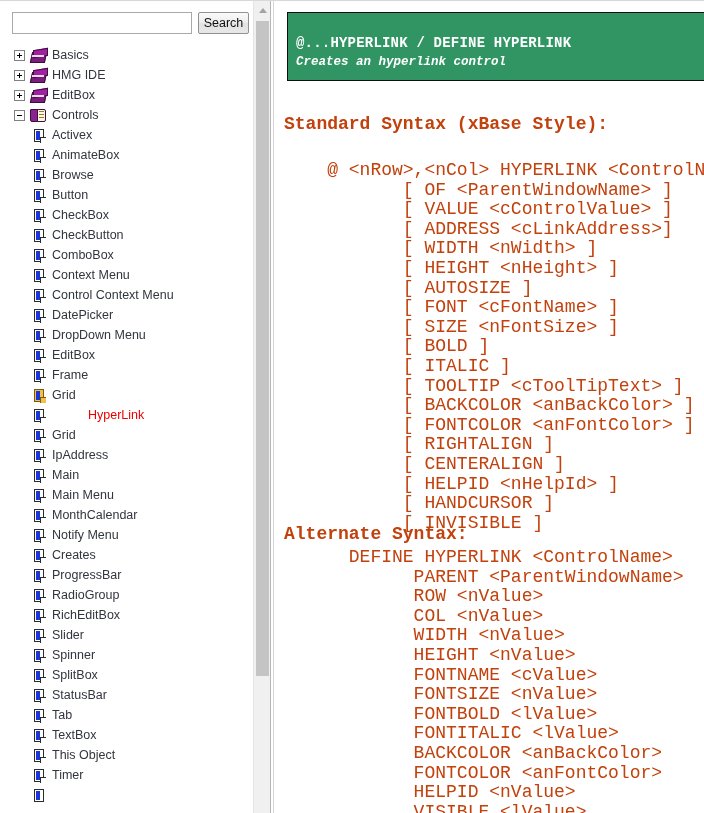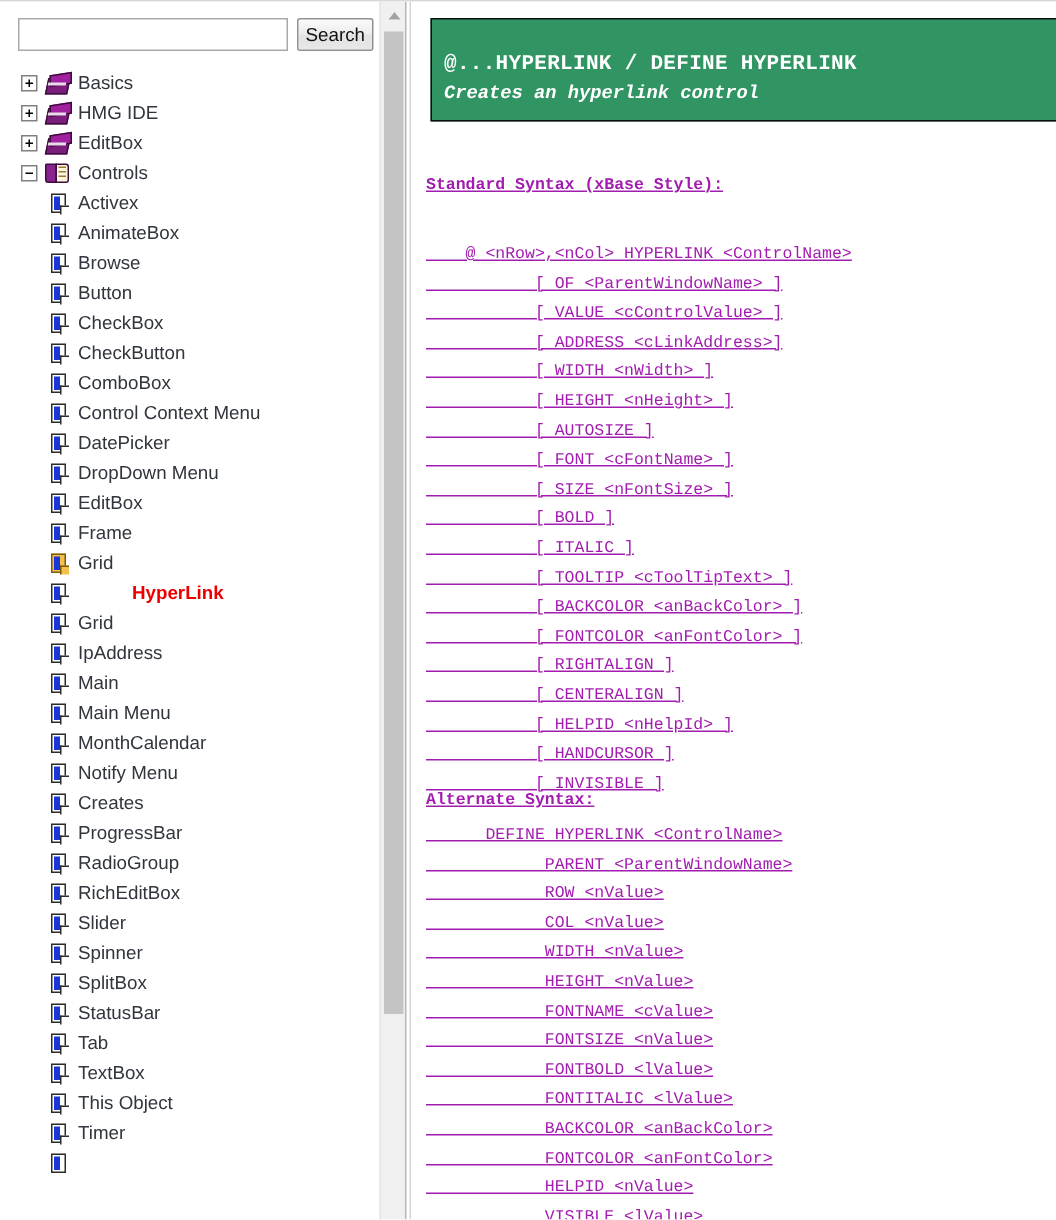--- a/index.html
+++ b/index.html
@@ -199,21 +199,21 @@
   .icon-page.highlight .pg { background: #f2c14b; border-color: #7a5a10; }
   .icon-page.highlight .pg-fold { background: #f2c14b; border-color: #7a5a10; }
 
   .node-label {
     font-family: "Liberation Sans", sans-serif;
     font-size: 12.5px;
     color: #31353d;
   }
   .node-label.selected {
     color: #ee0000;
-    font-weight: bold;
+    font-weight: normal;
     padding-left: 36px;
   }
 
   
   #left-scrollbar {
     position: absolute;
     left: 253px; top: 0;
     width: 17px; height: 813px;
     background: #f0f0f0;
     border-left: 1px solid #e4e4e4;
@@ -289,25 +289,24 @@
     font-size: 12.5px;
     font-weight: bold;
     font-style: italic;
     color: #ffffff;
     white-space: pre;
   }
 
   .code-block {
     position: absolute;
     font-family: "Liberation Mono", monospace;
-    font-size: 11px;
+    font-size: 18px;
     line-height: 19.6px;
-    color: #a21caf;
+    color: #c2410c;
     white-space: pre;
-    text-decoration: underline;
   }
   .code-block.bold { font-weight: bold; }
 
   #std-heading { left: 8px; top: 114px; }
   #std-body    { left: 8px; top: 160px; }
   #alt-heading { left: 8px; top: 524px; }
   #alt-body    { left: 8px; top: 547px; }
 </style>
 </head>
 <body>
@@ -406,20 +405,28 @@
           </span>
           <span class="node-label">CheckButton</span>
         </div>
         <div class="tree-node level-1">
           <span class="icon-page">
             <span class="pg"></span>
             <span class="pg-i"></span>
             <span class="pg-fold"></span>
           </span>
           <span class="node-label">ComboBox</span>
+        </div>
+        <div class="tree-node level-1">
+          <span class="icon-page">
+            <span class="pg"></span>
+            <span class="pg-i"></span>
+            <span class="pg-fold"></span>
+          </span>
+          <span class="node-label">Context Menu</span>
         </div>
         <div class="tree-node level-1">
           <span class="icon-page">
             <span class="pg"></span>
             <span class="pg-i"></span>
             <span class="pg-fold"></span>
           </span>
           <span class="node-label">Control Context Menu</span>
         </div>
         <div class="tree-node level-1">

